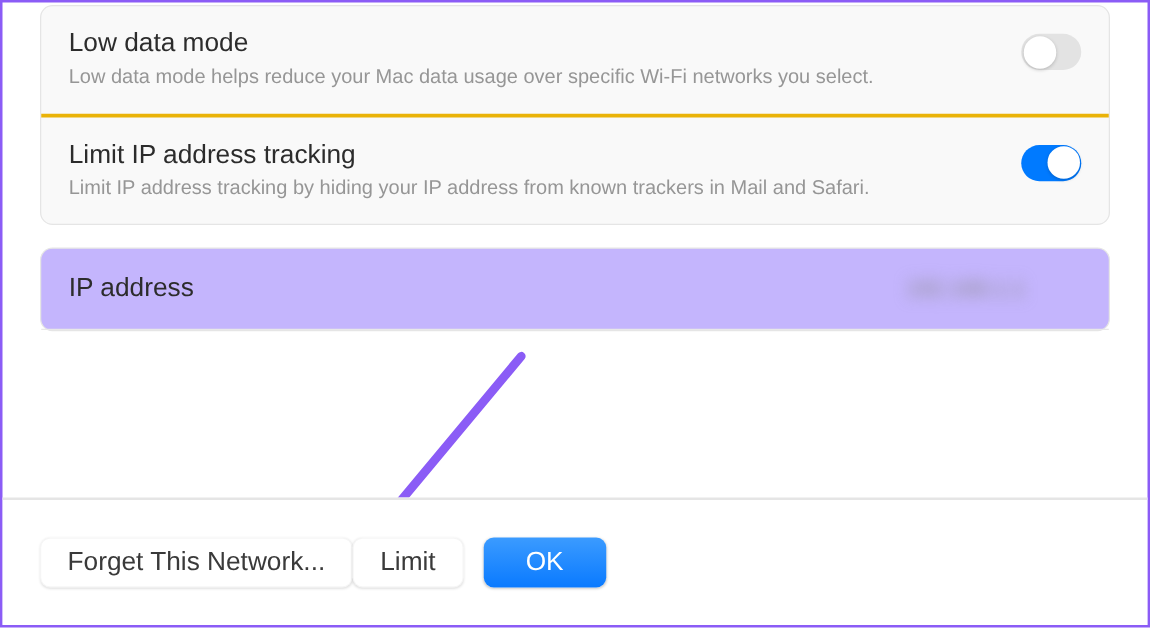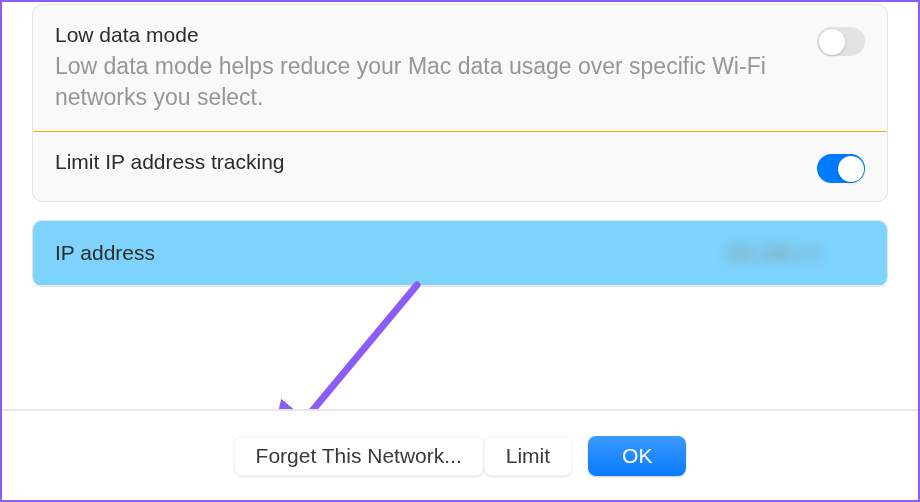--- a/index.html
+++ b/index.html
@@ -27,33 +27,33 @@
       margin-top: 2px;
     }
     .settings-row {
       padding: 18px 22px;
       display: flex;
       align-items: flex-start;
       justify-content: space-between;
       gap: 20px;
     }
     .settings-row + .settings-row {
-      border-top: 1px solid #eab308;
+      border-top: 3px solid #eab308;
     }
     .row-text {
       flex: 1;
     }
     .row-title {
       font-size: 21px;
       color: #2c2c2c;
       font-weight: 400;
       margin-bottom: 4px;
     }
     .row-description {
-      font-size: 23px;
+      font-size: 16px;
       color: #969696;
       line-height: 1.35;
       font-weight: 400;
     }
     .toggle {
       width: 48px;
       height: 29px;
       border-radius: 29px;
       position: relative;
       flex-shrink: 0;
@@ -75,21 +75,21 @@
       top: 1.5px;
       box-shadow: 0 1px 3px rgba(0,0,0,0.2);
     }
     .toggle.off .toggle-knob {
       left: 1.5px;
     }
     .toggle.on .toggle-knob {
       right: 1.5px;
     }
     .ip-group {
-      background: #7dd3fc;
+      background: #c4b5fd;
       border: 1px solid #e5e5e5;
       border-radius: 10px;
       margin-top: 18px;
     }
     .ip-row {
       padding: 20px 22px;
       display: flex;
       align-items: center;
       justify-content: space-between;
       border-bottom: 1px solid #e8e8e8;
@@ -104,26 +104,26 @@
       height: 20px;
       filter: blur(6px);
       color: #888;
       font-size: 18px;
     }
     .footer {
       position: absolute;
       bottom: 0;
       left: 0;
       right: 0;
-      height: 91px;
+      height: 102px;
       border-top: 2px solid #e5e5e5;
       background: #ffffff;
       display: flex;
       align-items: center;
-      justify-content: center;
+      justify-content: flex-start;
       padding: 0 30px;
     }
     .btn {
       font-size: 21px;
       font-weight: 400;
       padding: 8px 22px;
       border-radius: 8px;
       border: none;
       cursor: pointer;
       font-family: inherit;
@@ -160,20 +160,21 @@
         <div class="row-title">Low data mode</div>
         <div class="row-description">Low data mode helps reduce your Mac data usage over specific Wi-Fi networks you select.</div>
       </div>
       <div class="toggle off">
         <div class="toggle-knob"></div>
       </div>
     </div>
     <div class="settings-row">
       <div class="row-text">
         <div class="row-title">Limit IP address tracking</div>
+        <div class="row-description">Limit IP address tracking by hiding your IP address from known trackers in Mail and Safari.</div>
       </div>
       <div class="toggle on">
         <div class="toggle-knob"></div>
       </div>
     </div>
   </div>
 
   <div class="ip-group">
     <div class="ip-row">
       <div class="ip-label">IP address</div>

